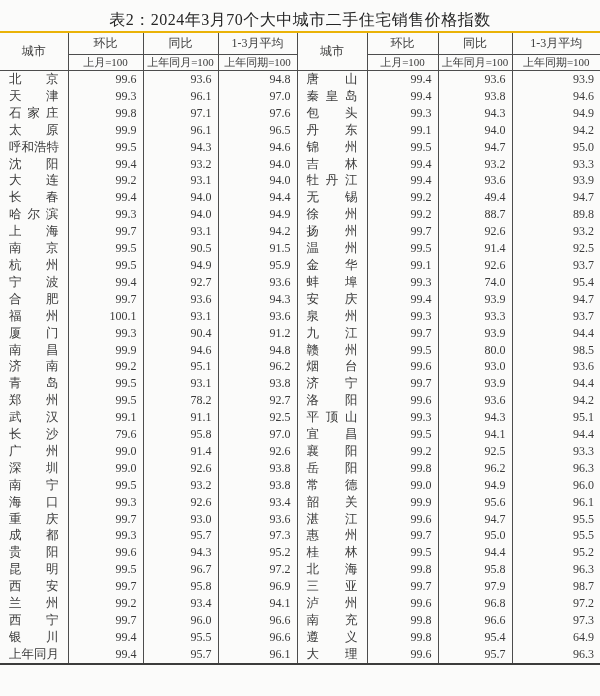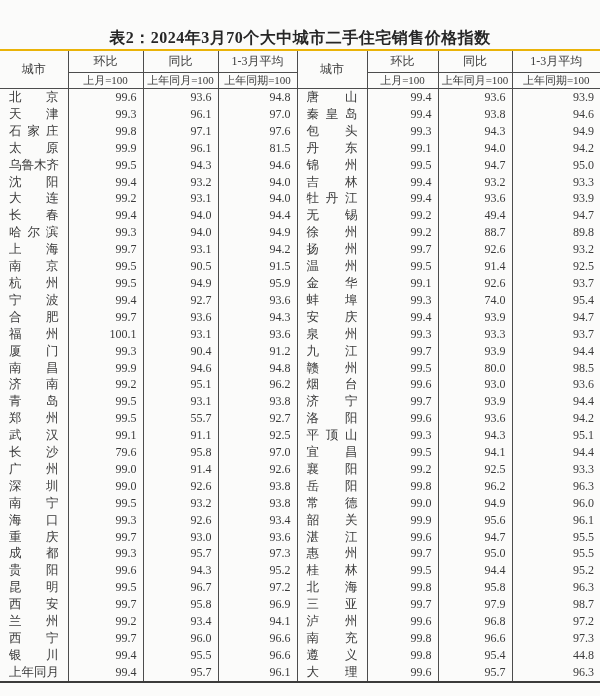--- a/index.html
+++ b/index.html
@@ -6,24 +6,24 @@
   body {
     width: 600px;
     height: 696px;
     background: #fbfbfa;
     font-family: "Liberation Serif", "DejaVu Serif", serif;
     color: #3a3a3a;
     overflow: hidden;
   }
   .title {
     text-align: center;
-    font-weight: bold;
+    font-weight: normal;
     font-size: 16px;
     color: #262626;
-    padding-top: 27px;
+    padding-top: 9px;
     line-height: 22px;
     letter-spacing: 0.5px;
   }
   table.idx {
     border-collapse: collapse;
     table-layout: fixed;
     width: 600px;
     border-top: 2px solid #eab308;
     border-bottom: 2px solid #3c3c3c;
   }
@@ -120,28 +120,28 @@
         <td class="num">97.6</td>
         <td class="city">包头</td>
         <td class="num">99.3</td>
         <td class="num">94.3</td>
         <td class="num">94.9</td>
       </tr>
       <tr>
         <td class="city">太原</td>
         <td class="num">99.9</td>
         <td class="num">96.1</td>
-        <td class="num">81.5</td>
+        <td class="num">96.5</td>
         <td class="city">丹东</td>
         <td class="num">99.1</td>
         <td class="num">94.0</td>
         <td class="num">94.2</td>
       </tr>
       <tr>
-        <td class="city">乌鲁木齐</td>
+        <td class="city">呼和浩特</td>
         <td class="num">99.5</td>
         <td class="num">94.3</td>
         <td class="num">94.6</td>
         <td class="city">锦州</td>
         <td class="num">99.5</td>
         <td class="num">94.7</td>
         <td class="num">95.0</td>
       </tr>
       <tr>
         <td class="city">沈阳</td>
@@ -279,21 +279,21 @@
         <td class="num">93.1</td>
         <td class="num">93.8</td>
         <td class="city">济宁</td>
         <td class="num">99.7</td>
         <td class="num">93.9</td>
         <td class="num">94.4</td>
       </tr>
       <tr>
         <td class="city">郑州</td>
         <td class="num">99.5</td>
-        <td class="num">55.7</td>
+        <td class="num">78.2</td>
         <td class="num">92.7</td>
         <td class="city">洛阳</td>
         <td class="num">99.6</td>
         <td class="num">93.6</td>
         <td class="num">94.2</td>
       </tr>
       <tr>
         <td class="city">武汉</td>
         <td class="num">99.1</td>
         <td class="num">91.1</td>
@@ -424,21 +424,21 @@
         <td class="num">97.3</td>
       </tr>
       <tr>
         <td class="city">银川</td>
         <td class="num">99.4</td>
         <td class="num">95.5</td>
         <td class="num">96.6</td>
         <td class="city">遵义</td>
         <td class="num">99.8</td>
         <td class="num">95.4</td>
-        <td class="num">44.8</td>
+        <td class="num">64.9</td>
       </tr>
       <tr>
         <td class="city">上年同月</td>
         <td class="num">99.4</td>
         <td class="num">95.7</td>
         <td class="num">96.1</td>
         <td class="city">大理</td>
         <td class="num">99.6</td>
         <td class="num">95.7</td>
         <td class="num">96.3</td>

